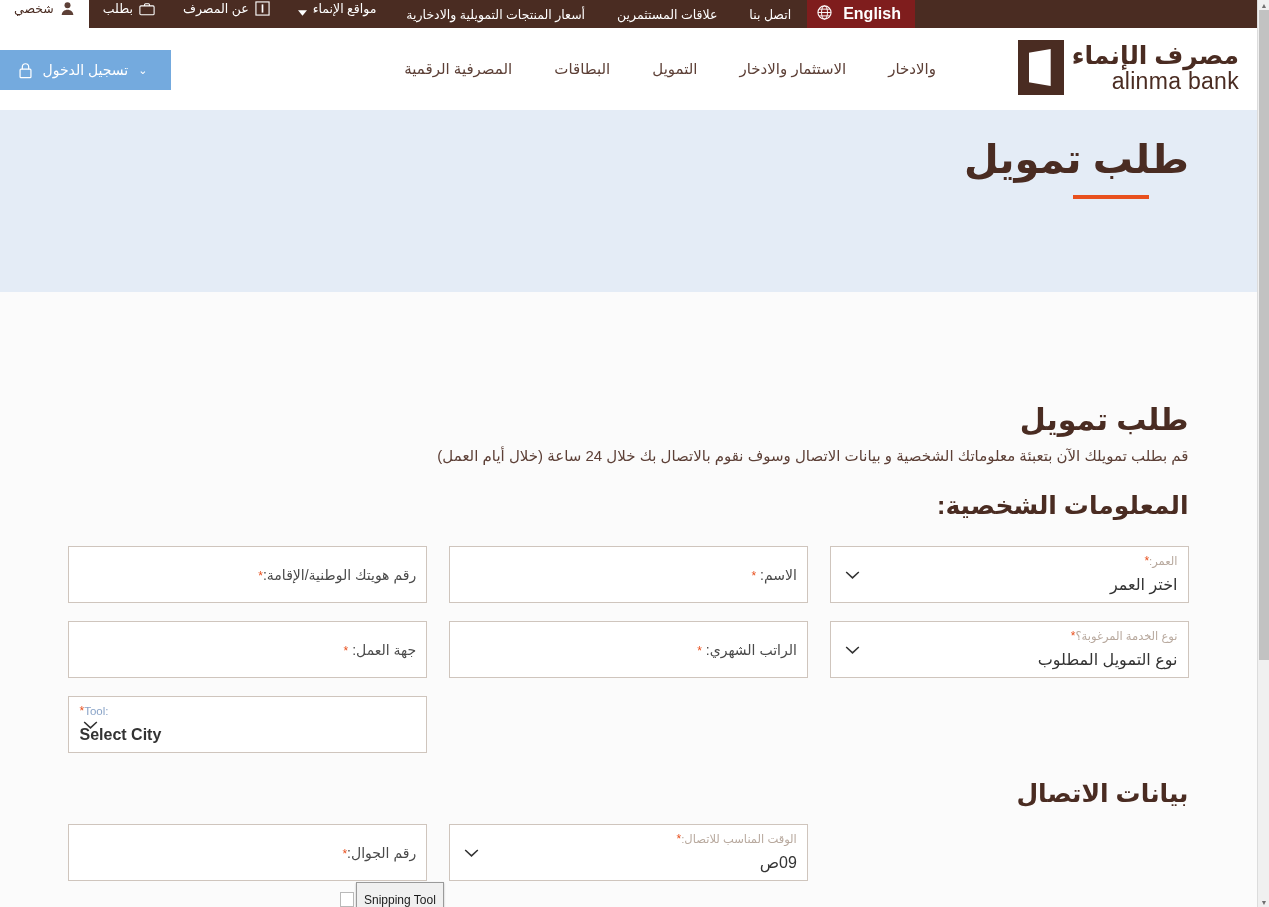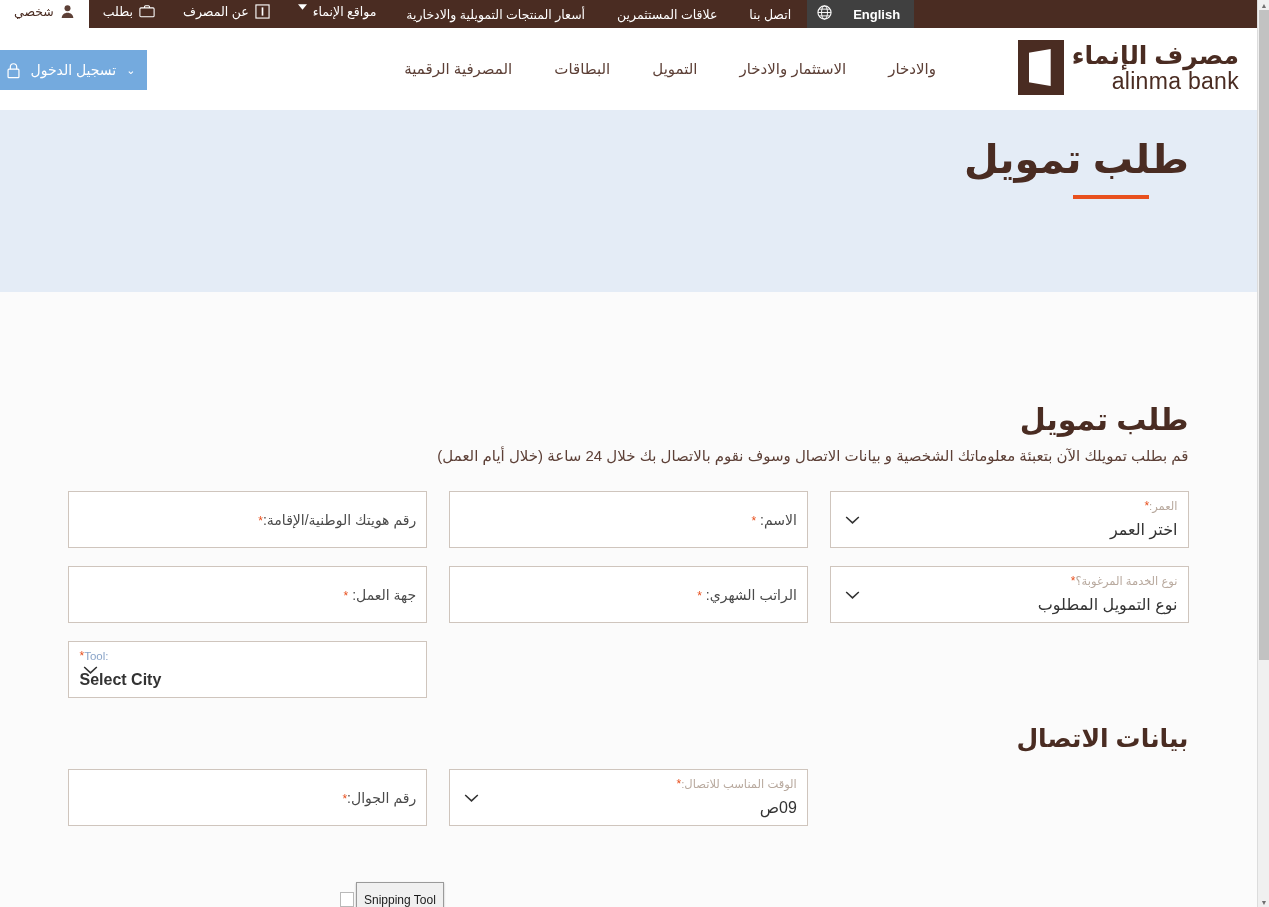--- a/index.html
+++ b/index.html
@@ -28,22 +28,22 @@
   
   .utilbar {
     position: absolute; top: 0; left: 0;
     width: 1257px; height: 28px;
     background: #4a2c22;
     display: flex;
     flex-direction: row-reverse;
     align-items: stretch;
   }
   .util-tab {
-    display: flex; align-items: flex-start; gap: 6px;
-    padding: 4px 14px;
+    display: flex; align-items: flex-end; gap: 6px;
+    padding: 12px 14px;
     color: #ffffff;
     font-size: 12.5px;
     white-space: nowrap;
     cursor: pointer;
   }
   .util-tab.active {
     background: #ffffff;
     color: #4a2c22;
   }
   .util-tab .ico { display: inline-flex; align-items: center; }
@@ -55,24 +55,24 @@
   }
   .util-link {
     display: flex; align-items: center;
     padding: 12px 16px;
     color: #ffffff;
     font-size: 12.5px;
     white-space: nowrap;
     cursor: pointer;
   }
   .lang-block {
-    background: #404040;
-    display: flex; align-items: center; gap: 21px;
+    background: #7f1d1d;
+    display: flex; align-items: center; gap: 11px;
     padding: 0 14px 0 10px;
-    color: #ffffff; font-size: 13px; font-weight: bold;
+    color: #ffffff; font-size: 16px; font-weight: bold;
     direction: ltr;
     cursor: pointer;
   }
 
   
   .header {
     position: absolute; top: 28px; left: 0;
     width: 1257px; height: 82px;
     background: #ffffff;
   }
@@ -111,21 +111,21 @@
   .nav-item {
     padding: 0 21px;
     font-size: 15px;
     color: #5d4037;
     white-space: nowrap;
     cursor: pointer;
   }
   .login-btn {
     position: absolute;
     left: 0; top: 22px;
-    width: 147px; height: 40px;
+    width: 171px; height: 40px;
     background: #74aade;
     color: #ffffff;
     display: flex; flex-direction: row-reverse; align-items: center;
     justify-content: center;
     gap: 10px;
     font-size: 14px;
     cursor: pointer;
   }
   .login-btn .lock {
     display: inline-flex;
@@ -387,20 +387,21 @@
     <div class="hero">
       <div class="hero-title">طلب تمويل</div>
       <div class="hero-underline"></div>
     </div>
 
     <div class="content">
       <div class="inner">
 
         <div class="sec-title">طلب تمويل</div>
         <div class="sec-sub">قم بطلب تمويلك الآن بتعبئة معلوماتك الشخصية و بيانات الاتصال وسوف نقوم بالاتصال بك خلال 24 ساعة (خلال أيام العمل)</div>
+        <div class="sub-head">المعلومات الشخصية:</div>
 
         <div class="row">
           <div class="col">
             <div class="field select">
               <span class="f-label"><span>العمر:</span><span class="req">*</span></span>
               <span class="f-value">اختر العمر</span>
               <span class="f-chev">
                 <svg width="15" height="9" viewBox="0 0 16 10">
                     <path d="M1 1.6 8 8.2 15 1.6" fill="none" stroke="#333" stroke-width="1.7"></path>
                   </svg>

